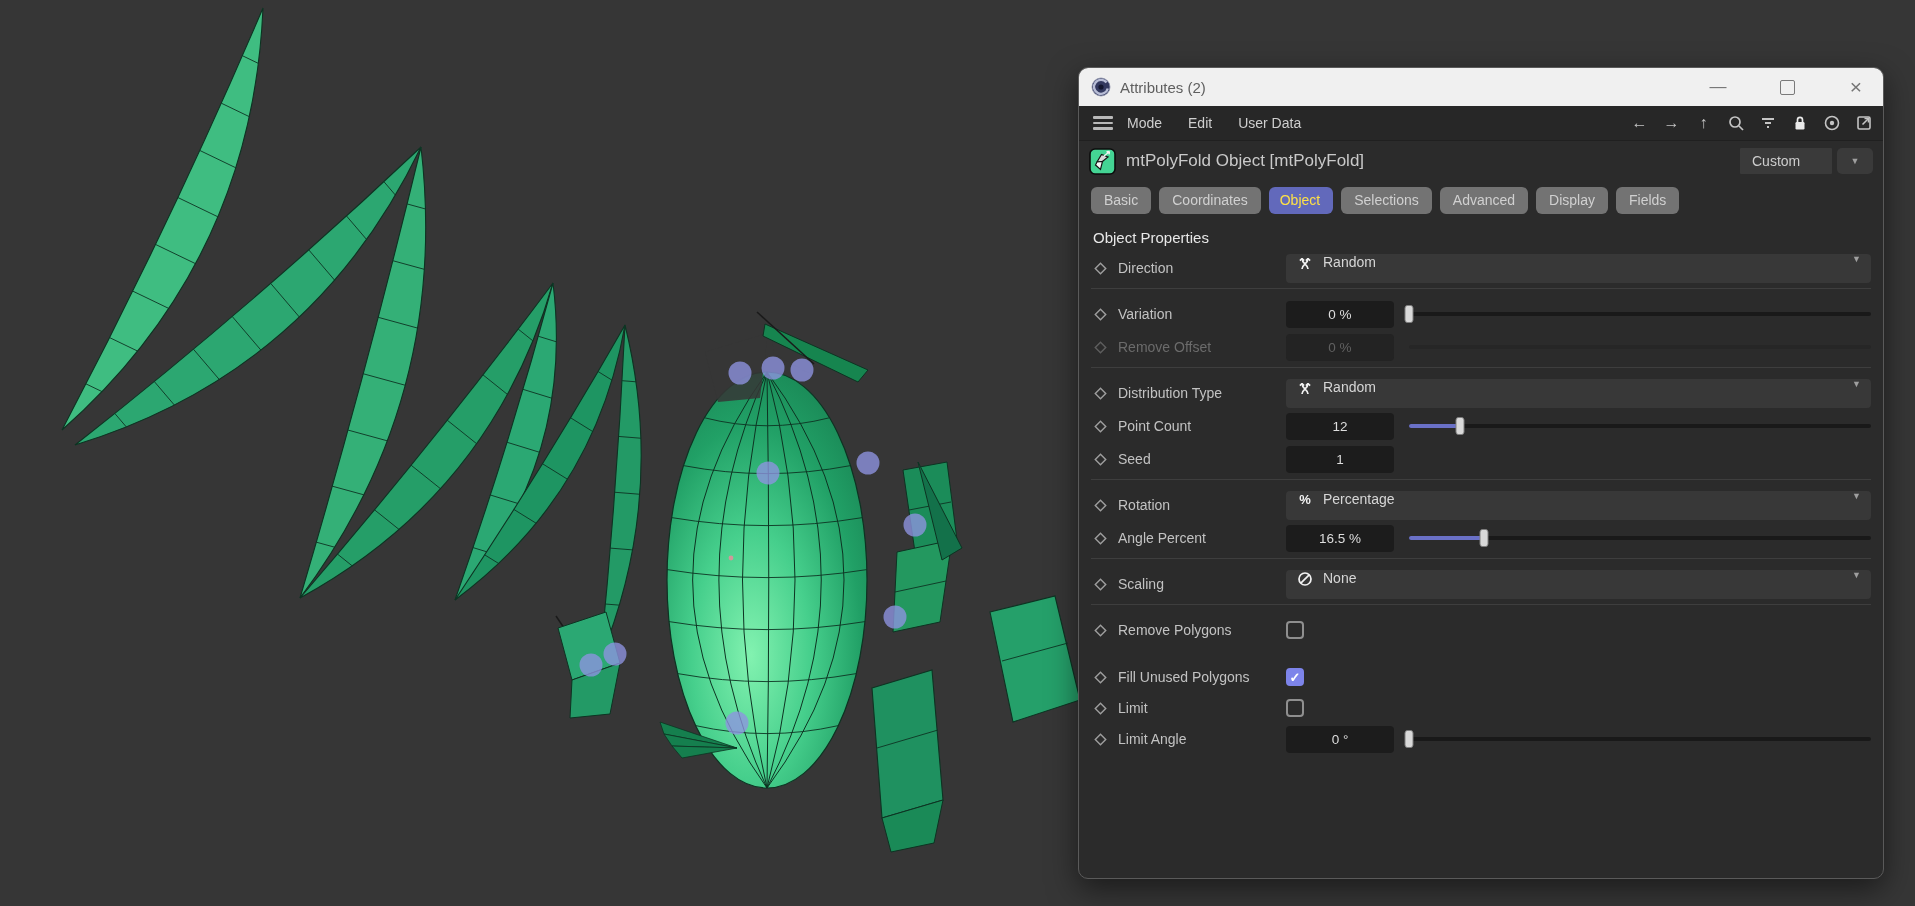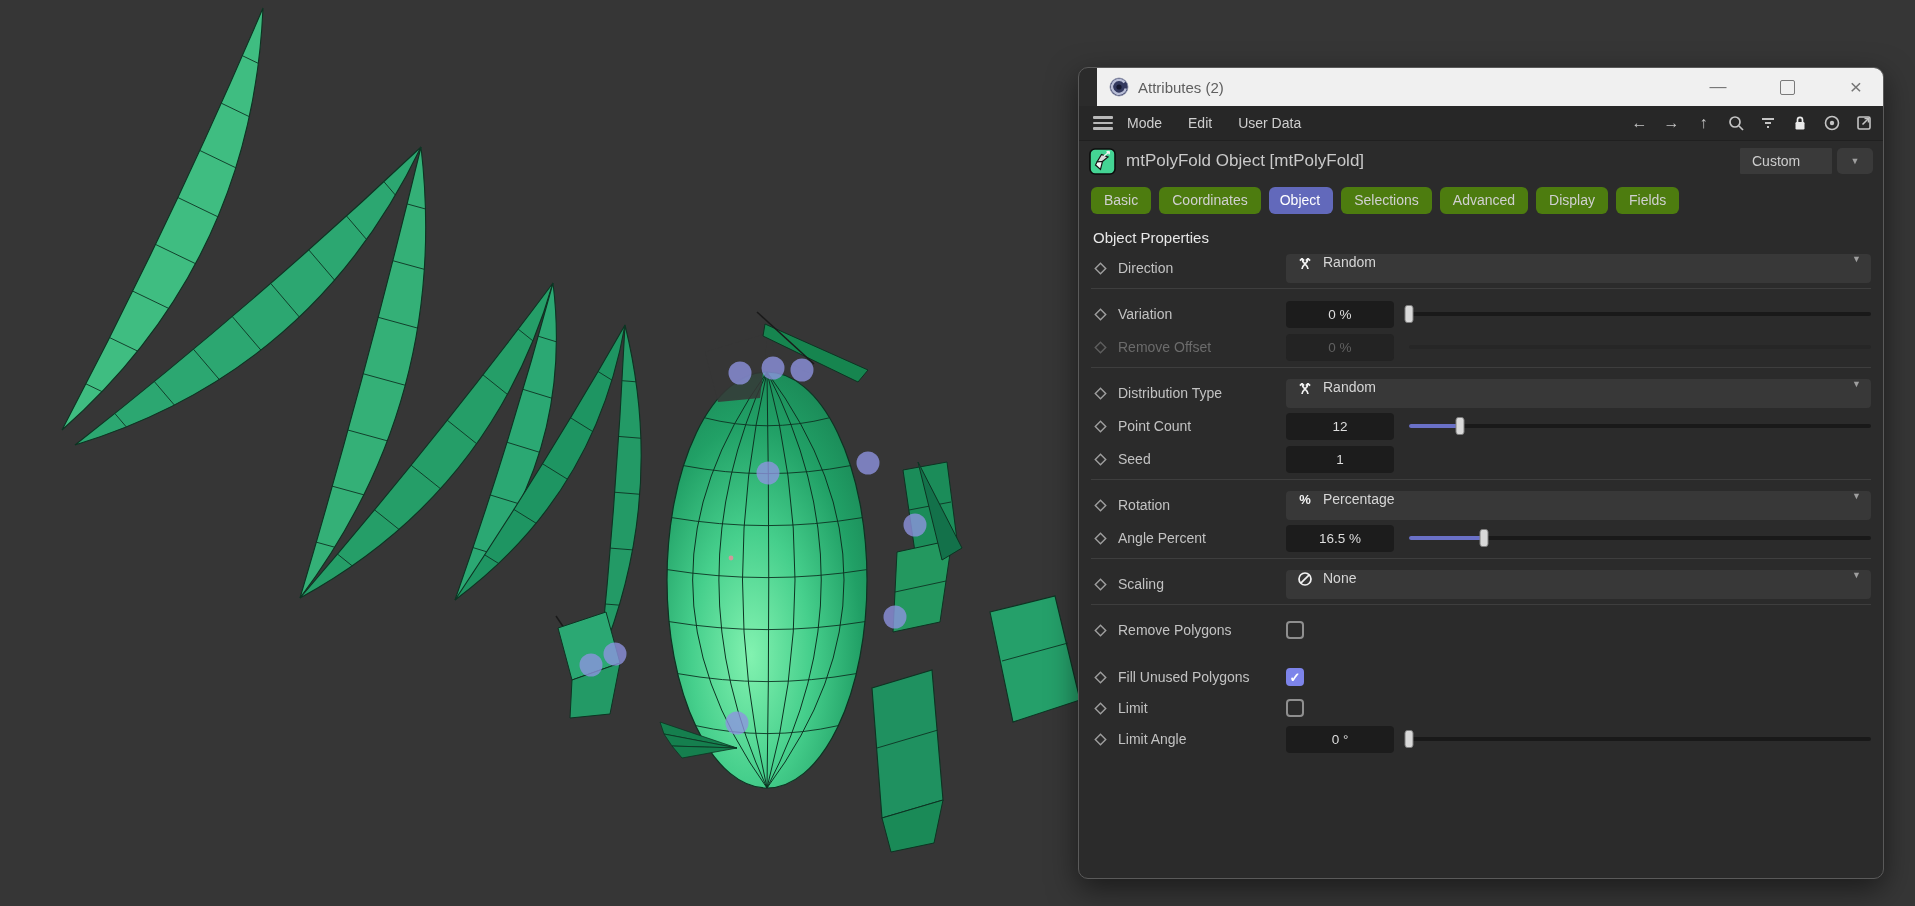--- a/index.html
+++ b/index.html
@@ -3,21 +3,21 @@
 <meta charset="utf-8">
 <style>
   html,body{margin:0;padding:0;background:#363636;width:1915px;height:906px;overflow:hidden;
     font-family:"Liberation Sans",sans-serif;-webkit-font-smoothing:antialiased;}
   #stage{position:relative;width:1915px;height:906px;background:#363636;}
   #viewport{position:absolute;left:0;top:0;width:1915px;height:906px;}
   
   .panel{position:absolute;left:1078px;top:67px;width:806px;height:812px;background:#2b2b2b;
     border:1px solid #5a5a5a;border-radius:10px;box-shadow:0 10px 30px rgba(0,0,0,.5);
     display:flex;flex-direction:column;overflow:hidden;box-sizing:border-box;}
-  .titlebar{height:38px;background:#f0f0f0;display:flex;align-items:center;padding:0 12px;flex:0 0 auto;margin-left:18px;}
+  .titlebar{height:38px;background:#f0f0f0;display:flex;align-items:center;padding:0 12px;flex:0 0 auto;}
   .titlebar .ttl{color:#5f5f5f;font-size:15px;margin-left:9px;}
   .winbtns{margin-left:auto;display:flex;align-items:center;}
   .wbtn{width:30px;height:30px;display:flex;align-items:center;justify-content:center;color:#757575;
     font-size:17px;margin-left:39px;cursor:default;}
   .wbtn .maxsq{width:13px;height:13px;border:1.6px solid #7a7a7a;border-radius:2px;display:block;}
   .menubar{height:34px;background:#272727;display:flex;align-items:center;padding:0 10px;flex:0 0 auto;
     border-bottom:1px solid #202020;}
   .hamb{width:20px;margin:0 14px 0 4px;}
   .hamb div{height:2.5px;background:#b9b9b9;border-radius:1px;margin:3px 0;}
   .mitem{color:#cfcfcf;font-size:14px;margin-right:26px;}
@@ -25,23 +25,23 @@
   .mi{width:19px;height:19px;display:flex;align-items:center;justify-content:center;margin-left:13px;
     color:#c4c4c4;font-size:16px;}
   .objheader{height:40px;display:flex;align-items:center;padding:0 10px;flex:0 0 auto;background:#2b2b2b;}
   .objheader .oname{color:#c9c9c9;font-size:17px;margin-left:10px;}
   .preset{margin-left:auto;display:flex;align-items:center;}
   .preset .pv{width:92px;height:26px;background:#3a3a3a;border-radius:1px;color:#cdcdcd;font-size:14px;
     display:flex;align-items:center;padding:0 12px;box-sizing:border-box;}
   .preset .pc{width:36px;height:26px;background:#3a3a3a;border-radius:5px;margin-left:5px;color:#9f9f9f;
     font-size:9px;display:flex;align-items:center;justify-content:center;}
   .tabsrow{height:38px;display:flex;align-items:center;padding:0 12px;flex:0 0 auto;}
-  .tab{height:27px;padding:0 13px;margin-right:8px;background:#4d7c0f;border-radius:6px;color:#d0d0d0;
+  .tab{height:27px;padding:0 13px;margin-right:8px;background:#737373;border-radius:6px;color:#d0d0d0;
     font-size:14px;display:flex;align-items:center;}
-  .tab.active{background:#6269bb;color:#ffffff;padding-left:11px;}
+  .tab.active{background:#6269bb;color:#fde047;padding-left:11px;}
   .pbody{flex:1;padding:6px 12px 0 12px;}
   .secttl{color:#e8e8e8;font-size:15px;margin:4px 0 8px 2px;}
   .prow{display:flex;align-items:center;height:28px;margin-bottom:5px;}
   .plab{display:flex;align-items:center;width:195px;flex:0 0 auto;}
   .plab svg{margin:0 11px 0 3px;flex:0 0 auto;}
   .plab .lt{color:#c2c2c2;font-size:14px;white-space:nowrap;}
   .pctl{flex:1;display:flex;align-items:center;min-width:0;}
   .dd{flex:1;height:29px;background:#383838;border-radius:4px;display:flex;
     padding:0 10px;color:#d6d6d6;font-size:14px;}
   .dd .dicon{width:18px;height:18px;margin-right:9px;display:flex;align-items:center;justify-content:center;

